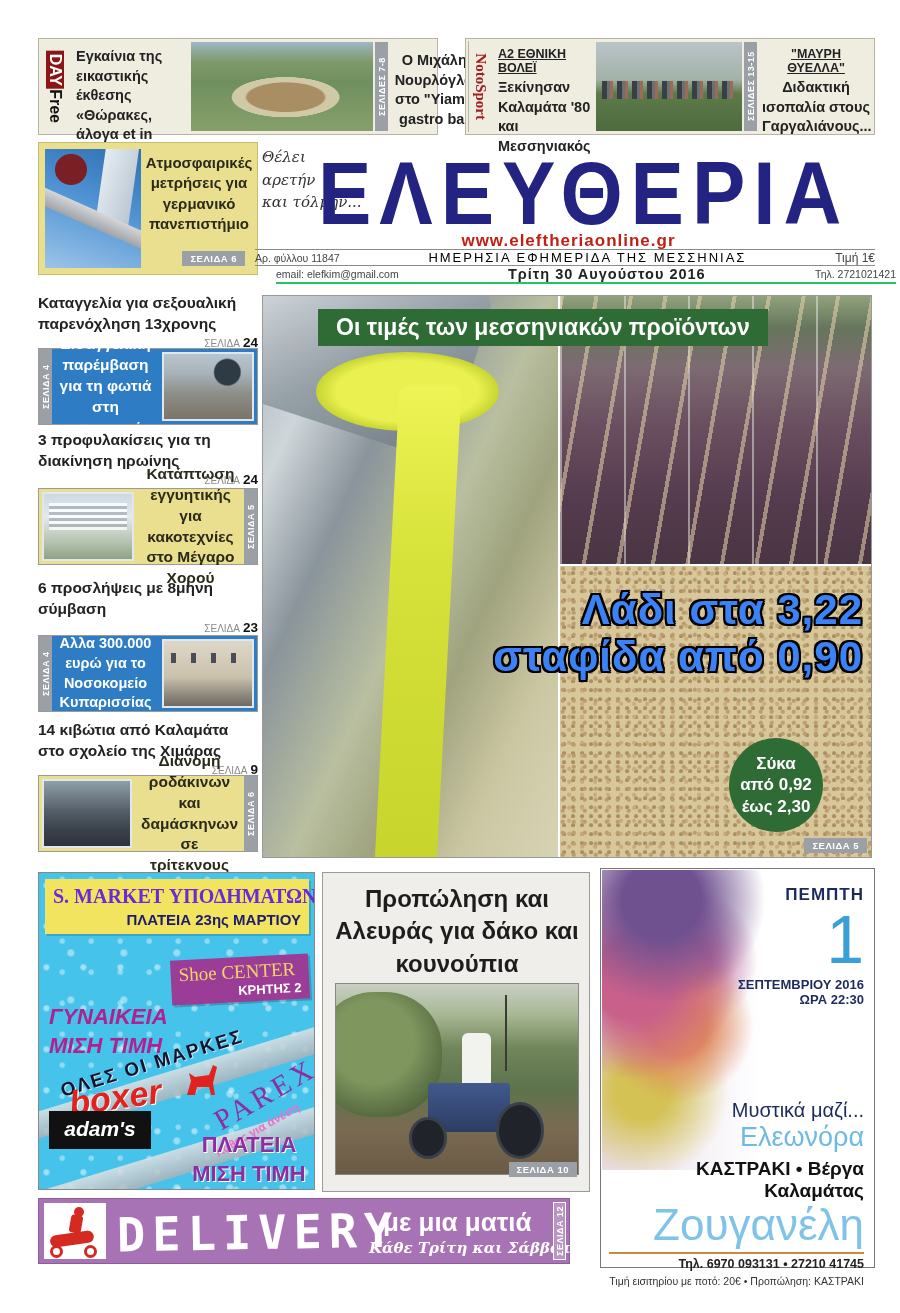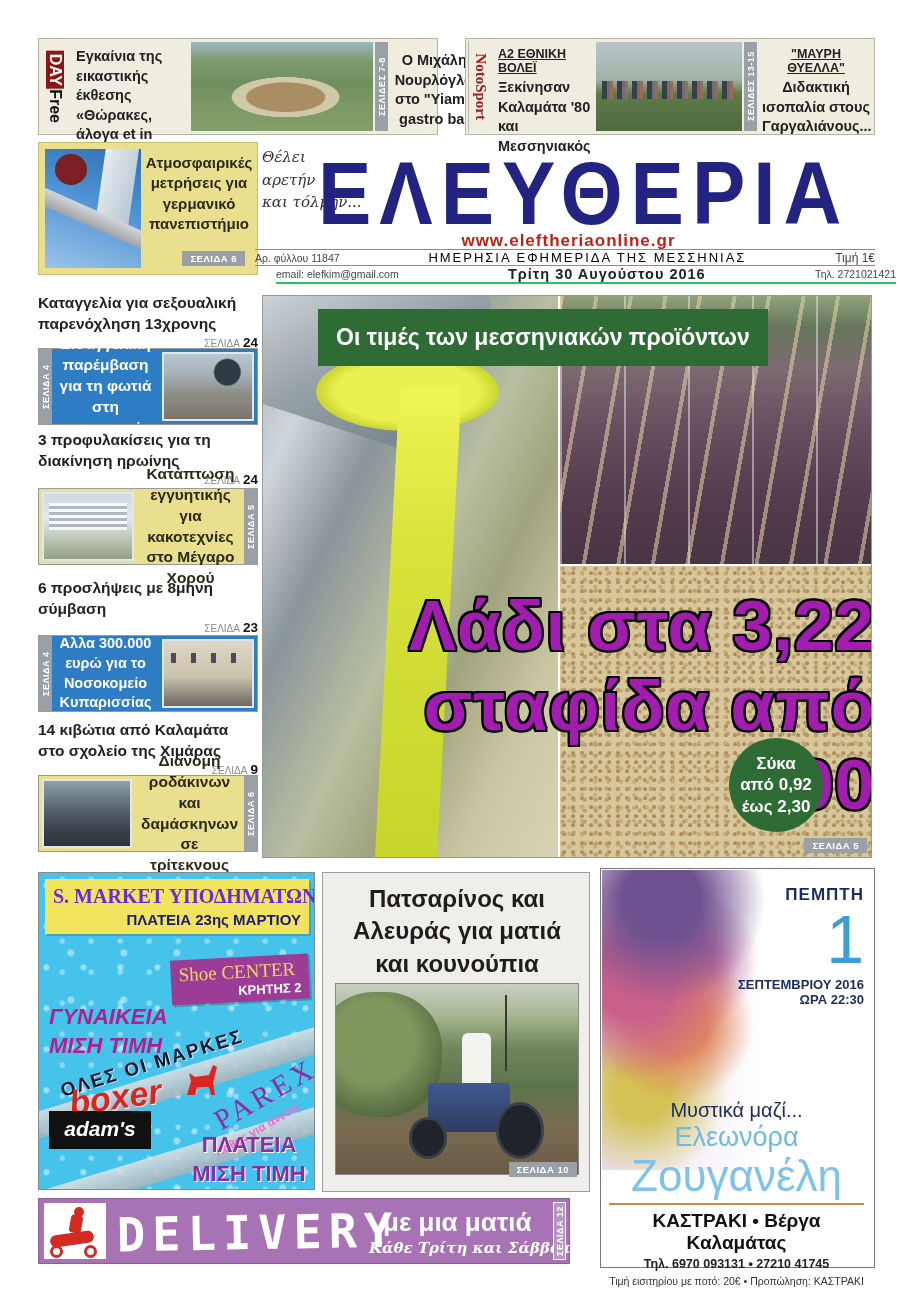--- a/index.html
+++ b/index.html
@@ -76,23 +76,23 @@
       radial-gradient(circle at 20% 74%,#d4c254 0 10%,transparent 32%),
       radial-gradient(circle at 42% 30%,#b86a9a 0 10%,transparent 30%),
       linear-gradient(90deg,#e8dcea 0%,#ffffff 80%);}
 
   
   .logo{font-weight:900;color:#232382;font-size:80px;letter-spacing:8px;transform:scaleY(1.12);transform-origin:top left;white-space:nowrap;}
   .website{color:#c22015;font-weight:bold;font-size:17px;letter-spacing:1px;}
   .mastrow{box-sizing:border-box;display:flex;justify-content:space-between;align-items:center;}
 
   
-  .kicker-banner{background:#2f6b35;color:#fff;font-weight:bold;font-size:23px;padding:15px 18px;white-space:nowrap;}
-  .mainhead{color:#a21caf;font-weight:bold;text-align:right;line-height:1.12;font-size:71px;letter-spacing:1px;
-      text-shadow:-2px -2px 0 #000,2px -2px 0 #000,-2px 2px 0 #000,2px 2px 0 #000,0 -2px 0 #000,0 2px 0 #000,-2px 0 0 #000,2px 0 0 #000;padding-left:12px;}
+  .kicker-banner{background:#2f6b35;color:#fff;font-weight:bold;font-size:23px;padding:5px 18px;white-space:nowrap;}
+  .mainhead{color:#3b82f6;font-weight:bold;text-align:right;line-height:1.12;font-size:42px;letter-spacing:1px;
+      text-shadow:-2px -2px 0 #000,2px -2px 0 #000,-2px 2px 0 #000,2px 2px 0 #000,0 -2px 0 #000,0 2px 0 #000,-2px 0 0 #000,2px 0 0 #000;}
   .figs-bubble{background:#2f6b35;border-radius:50%;color:#fff;font-weight:bold;text-align:center;
       display:flex;flex-direction:column;align-items:center;justify-content:center;line-height:1.25;font-size:17px;}
 
   
   .market{background:#45c3ea;border:1px solid #888;box-sizing:border-box;overflow:hidden;
       background-image:radial-gradient(circle at 20% 30%,rgba(255,255,255,.5) 2px,transparent 4px),
                        radial-gradient(circle at 60% 70%,rgba(255,255,255,.45) 2.5px,transparent 4.5px),
                        radial-gradient(circle at 80% 20%,rgba(255,255,255,.4) 2px,transparent 3.5px);
       background-size:37px 41px,53px 47px,29px 31px;}
   .market .stripe{position:absolute;width:150%;height:26px;background:linear-gradient(#dfe3e6,#aab2b8);transform:rotate(-17deg);opacity:.85;}
@@ -251,45 +251,45 @@
     <div class="abs" style="left:170px;top:205px;transform:rotate(-30deg);font-family:'Liberation Serif',serif;font-size:29px;color:#8b2fa0;letter-spacing:4px;">PAREX</div>
     <div class="abs" style="left:170px;top:250px;transform:rotate(-30deg);font-size:12px;color:#ef6fc8;font-weight:bold;">πάθος για άνεση</div>
     <div class="abs" style="left:10px;top:238px;width:98px;background:#111;color:#fff;text-align:center;font-weight:bold;font-style:italic;font-size:21px;padding:6px 2px 8px;">adam's</div>
     <div class="abs" style="left:150px;top:258px;width:120px;text-align:center;font-weight:900;font-size:22px;color:#8b2fa0;line-height:1.3;text-shadow:1px 1px 0 #fff;">
       <div>ΠΛΑΤΕΙΑ</div>
       <div>ΜΙΣΗ ΤΙΜΗ</div>
     </div>
   </div>
 
   <div class="abs pest" style="left:322px;top:872px;width:268px;height:320px;">
-    <div class="abs" style="left:10px;top:10px;width:248px;text-align:center;font-weight:bold;font-size:24px;color:#1d1d1d;line-height:1.35;">Πατσαρίνος και Αλευράς για ματιά και κουνούπια</div>
+    <div class="abs" style="left:10px;top:10px;width:248px;text-align:center;font-weight:bold;font-size:24px;color:#1d1d1d;line-height:1.35;">Προπώληση και Αλευράς για δάκο και κουνούπια</div>
     <div class="abs ph-tractor" style="left:12px;top:110px;width:244px;height:192px;border:1px solid #888;box-sizing:border-box;">
       <div class="tree"></div>
         <div class="pole"></div>
       <div class="figure"></div>
         <div class="body"></div>
       <div class="wheel" style="left:30%;top:70%;"></div>
       <div class="wheel" style="left:66%;top:62%;width:20%;height:30%;"></div>
     </div>
     <div class="abs badge" style="right:12px;bottom:14px;">ΣΕΛΙΔΑ 10</div>
   </div>
 
   <div class="abs concert" style="left:600px;top:868px;width:275px;height:400px;">
     <div class="abs ph-concert" style="left:1px;top:1px;width:200px;height:300px;"></div>
     <div class="abs" style="right:10px;top:16px;text-align:right;">
       <div style="font-weight:bold;font-size:17px;color:#1d2a5e;letter-spacing:1px;">ΠΕΜΠΤΗ</div>
       <div style="font-size:68px;line-height:1;color:#3a9fd6;font-weight:normal;">1</div>
       <div style="font-weight:bold;font-size:13px;color:#1d2a5e;margin-top:4px;">ΣΕΠΤΕΜΒΡΙΟΥ 2016</div>
       <div style="font-weight:bold;font-size:13px;color:#1d2a5e;">ΩΡΑ 22:30</div>
     </div>
-    <div class="abs" style="right:10px;top:230px;text-align:center;width:255px;">
+    <div class="abs" style="right:10px;top:230px;text-align:right;width:255px;">
       <div style="font-size:20px;color:#1d2a5e;">Μυστικά μαζί...</div>
       <div style="font-size:27px;color:#6fb9e2;">Ελεωνόρα</div>
+      <div style="font-weight:bold;font-size:19px;color:#111;margin-top:5px;">ΚΑΣΤΡΑΚΙ • Βέργα Καλαμάτας</div>
       <div style="font-size:44px;color:#7fc3e8;line-height:1.05;border-bottom:2px solid #c98a3a;padding-bottom:4px;">Ζουγανέλη</div>
-      <div style="font-weight:bold;font-size:19px;color:#111;margin-top:5px;">ΚΑΣΤΡΑΚΙ • Βέργα Καλαμάτας</div>
       <div style="font-weight:bold;font-size:12.5px;color:#222;margin-top:3px;">Τηλ. 6970 093131 • 27210 41745</div>
       <div style="font-size:10.5px;color:#333;margin-top:4px;">Τιμή εισιτηρίου με ποτό: 20€ • Προπώληση: ΚΑΣΤΡΑΚΙ</div>
     </div>
   </div>
 
   <div class="abs delivery" style="left:38px;top:1198px;width:532px;height:66px;">
     <div class="abs" style="left:5px;top:4px;width:62px;height:56px;background:#fff;">
       <div class="abs" style="left:6px;top:30px;width:44px;height:12px;background:#d42a22;border-radius:6px;transform:rotate(-8deg);"></div>
       <div class="abs" style="left:6px;top:42px;width:13px;height:13px;border-radius:50%;border:3px solid #d42a22;box-sizing:border-box;"></div>
       <div class="abs" style="left:40px;top:42px;width:13px;height:13px;border-radius:50%;border:3px solid #d42a22;box-sizing:border-box;"></div>

